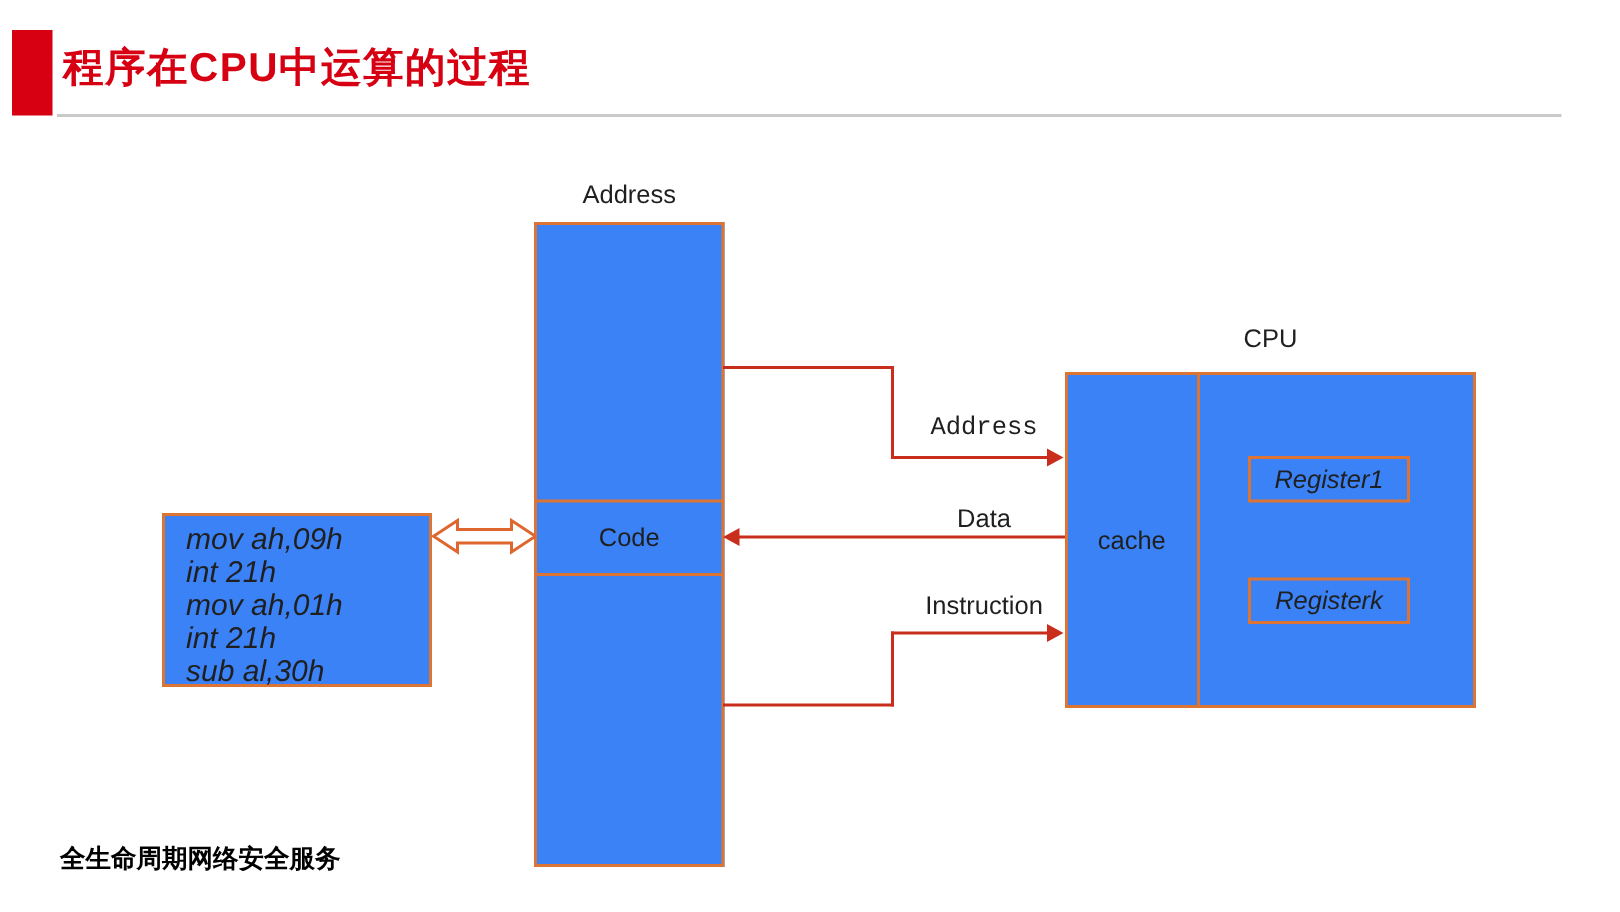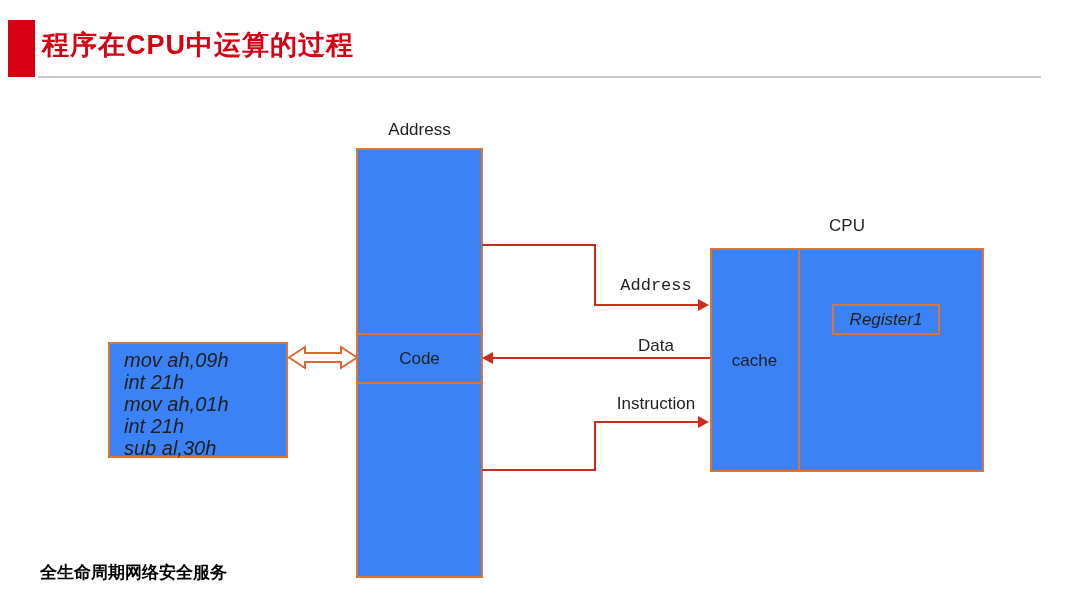--- a/index.html
+++ b/index.html
@@ -92,20 +92,23 @@
     <polygon points="1,14.5 17,4 17,10 53,10 53,4 69,14.5 53,25 53,19 17,19 17,25" fill="#ffffff" stroke="#e0662f" stroke-width="2" stroke-linejoin="miter"></polygon>
   </svg>
 
   <div class="dlabel cpu-label">CPU</div>
   <div class="dbox cpu-box"></div>
   <div class="vline cpu-divider"></div>
   <div class="dlabel cache-label">cache</div>
   <div class="dbox reg1-box">
     <div class="reg-label">Register1</div>
   </div>
+  <div class="dbox regk-box">
+    <div class="reg-label">Registerk</div>
+  </div>
 
   <div class="bus-h addr-seg1"></div>
   <div class="bus-v addr-seg2"></div>
   <div class="bus-h addr-seg3"></div>
   <div class="arrow-right addr-head"></div>
   <div class="dlabel addr-label">Address</div>
 
   <div class="bus-h data-seg"></div>
   <div class="arrow-left data-head"></div>
   <div class="dlabel data-label">Data</div>

